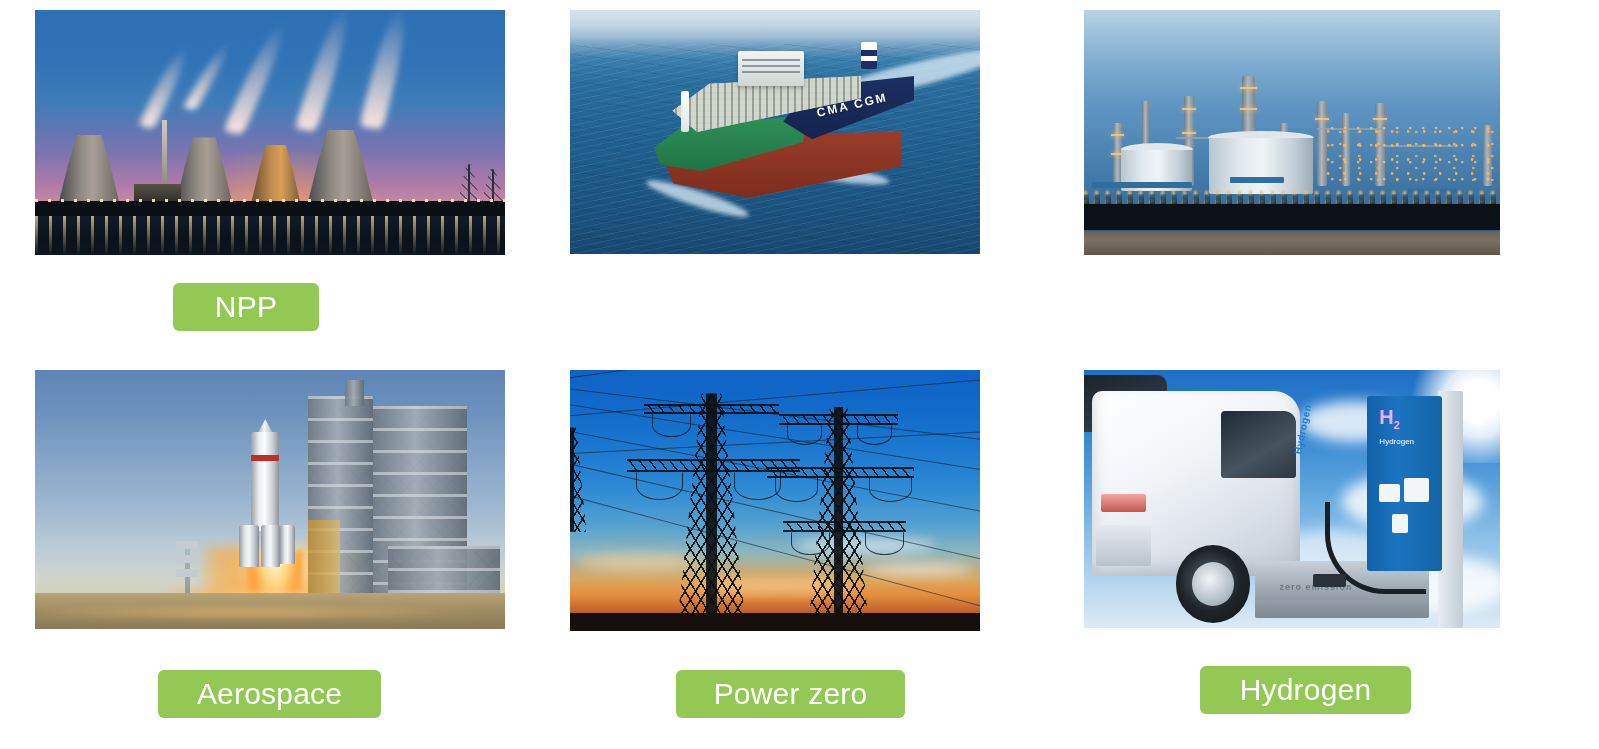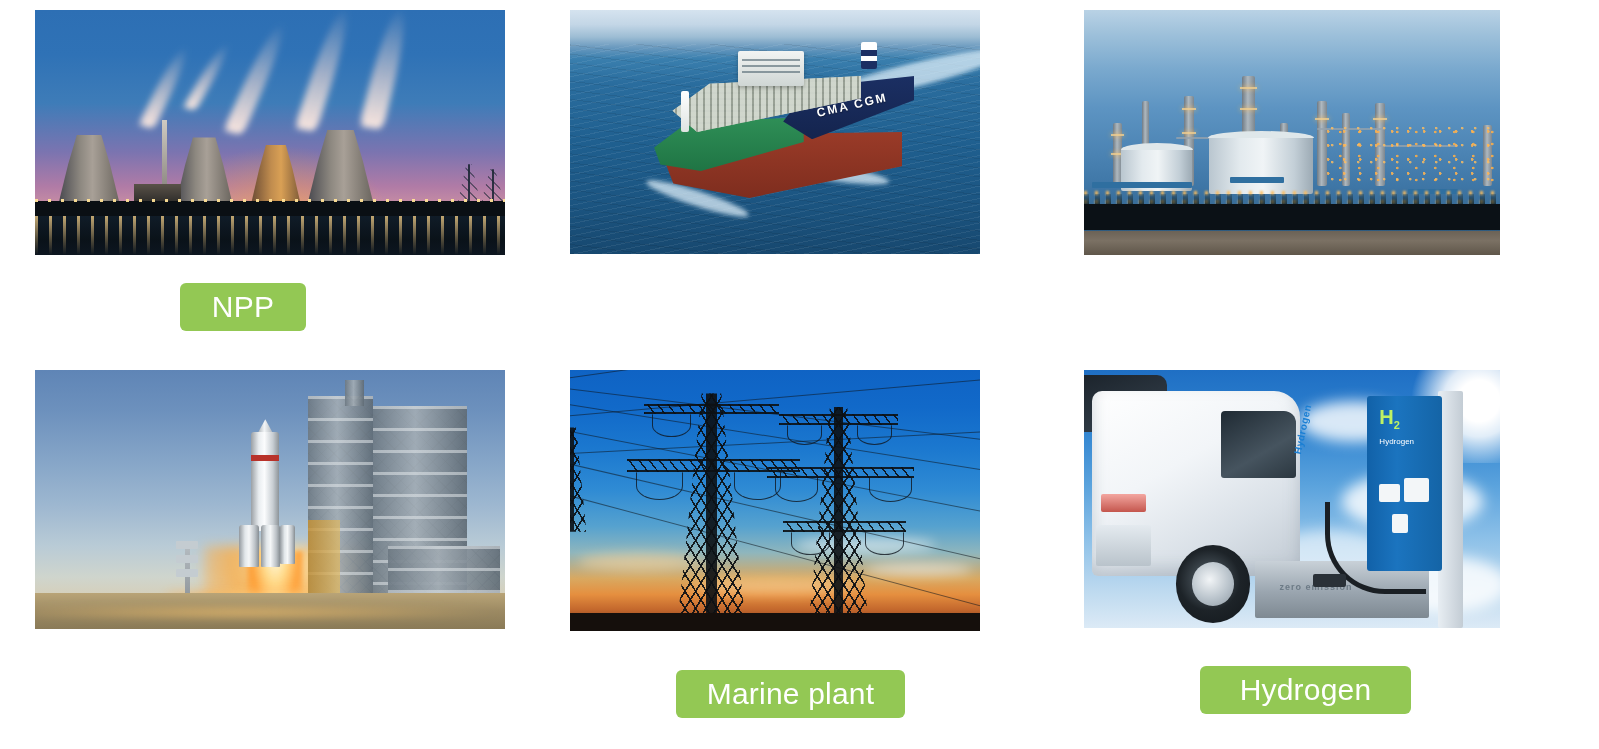--- a/index.html
+++ b/index.html
@@ -439,21 +439,21 @@
     background: linear-gradient(to right, #1161a8 0%, #1b74bf 40%, #1464a6 100%);
     border-radius: 3px;
   }
   .h2-station-side {
     position: absolute;
     background: linear-gradient(to right, #e8eef3, #c3ccd4);
     border-radius: 2px;
   }
   .h2-big {
     position: absolute;
-    color: #bef264;
+    color: #f0abfc;
     font-weight: 700;
   }
   .h2-sub {
     position: absolute;
     color: #ffffff;
   }
   .nozzle {
     position: absolute;
     background: #f3f6f8;
     border-radius: 2px;
@@ -496,21 +496,21 @@
         <div class="pylon" style="left:95%;  height:13%;"></div>
 
         <div class="npp-ground"></div>
         <div class="npp-lights"></div>
         <div class="npp-water">
             <div class="npp-refl"></div>
           </div>
       </div>
     </div>
 
-    <div class="label" style="left:145px; top:273px; width:126px; height:48px; font-size:30px;">
+    <div class="label" style="left:138px; top:273px; width:146px; height:48px; font-size:30px;">
       <span>NPP</span>
     </div>
   </div>
 
   <div class="card" style="left:570px; top:10px; width:410px; height:323px;">
 
     <div class="thumb" style="left:0; top:0; width:410px; height:244px;">
       <div class="scene">
         <div class="sea-sky"></div>
         <div class="sea-texture"></div>
@@ -628,20 +628,23 @@
           <div class="floodlight-head" style="top:14px;"></div>
           <div class="floodlight-head" style="top:28px;"></div>
         </div>
 
         <div class="aero-ground"></div>
         <div style="position:absolute; left:0; right:0; bottom:4%; height:5%;
                     background: radial-gradient(ellipse at 45% 50%, rgba(255,200,110,.8), rgba(255,180,80,0) 70%); filter:blur(4px);"></div>
       </div>
     </div>
 
+    <div class="label" style="left:123px; top:300px; width:223px; height:48px; font-size:30px;">
+      <span>Aerospace</span>
+    </div>
   </div>
 
   <div class="card" style="left:570px; top:370px; width:410px; height:348px;">
 
     <div class="thumb" style="left:0; top:0; width:410px; height:261px;">
       <div class="scene">
         <div class="pp-sky"></div>
 
         <div class="pp-cloud warm" style="left:2%;  top:70%; width:30%; height:7%;"></div>
         <div class="pp-cloud" style="left:55%; top:64%; width:34%; height:6%;"></div>
@@ -675,21 +678,21 @@
         <div class="pp-swag" style="left:54%; top:62%; width:9%;  height:8%;"></div>
         <div class="pp-swag" style="left:72%; top:62%; width:9%;  height:8%;"></div>
 
         <div class="pp-tower" style="left:-3%; top:22%; width:7%; height:40%;"></div>
 
         <div class="pp-horizon"></div>
       </div>
     </div>
 
     <div class="label" style="left:106px; top:300px; width:229px; height:48px; font-size:30px;">
-      <span>Marine plant</span>
+      <span>Power zero</span>
     </div>
   </div>
 
   <div class="card" style="left:1084px; top:370px; width:416px; height:348px;">
 
     <div class="thumb" style="left:0; top:0; width:416px; height:258px;">
       <div class="scene">
         <div class="h2-sky"></div>
 
         <div class="h2-cloud" style="left:52%; top:12%; width:26%; height:16%;"></div>

